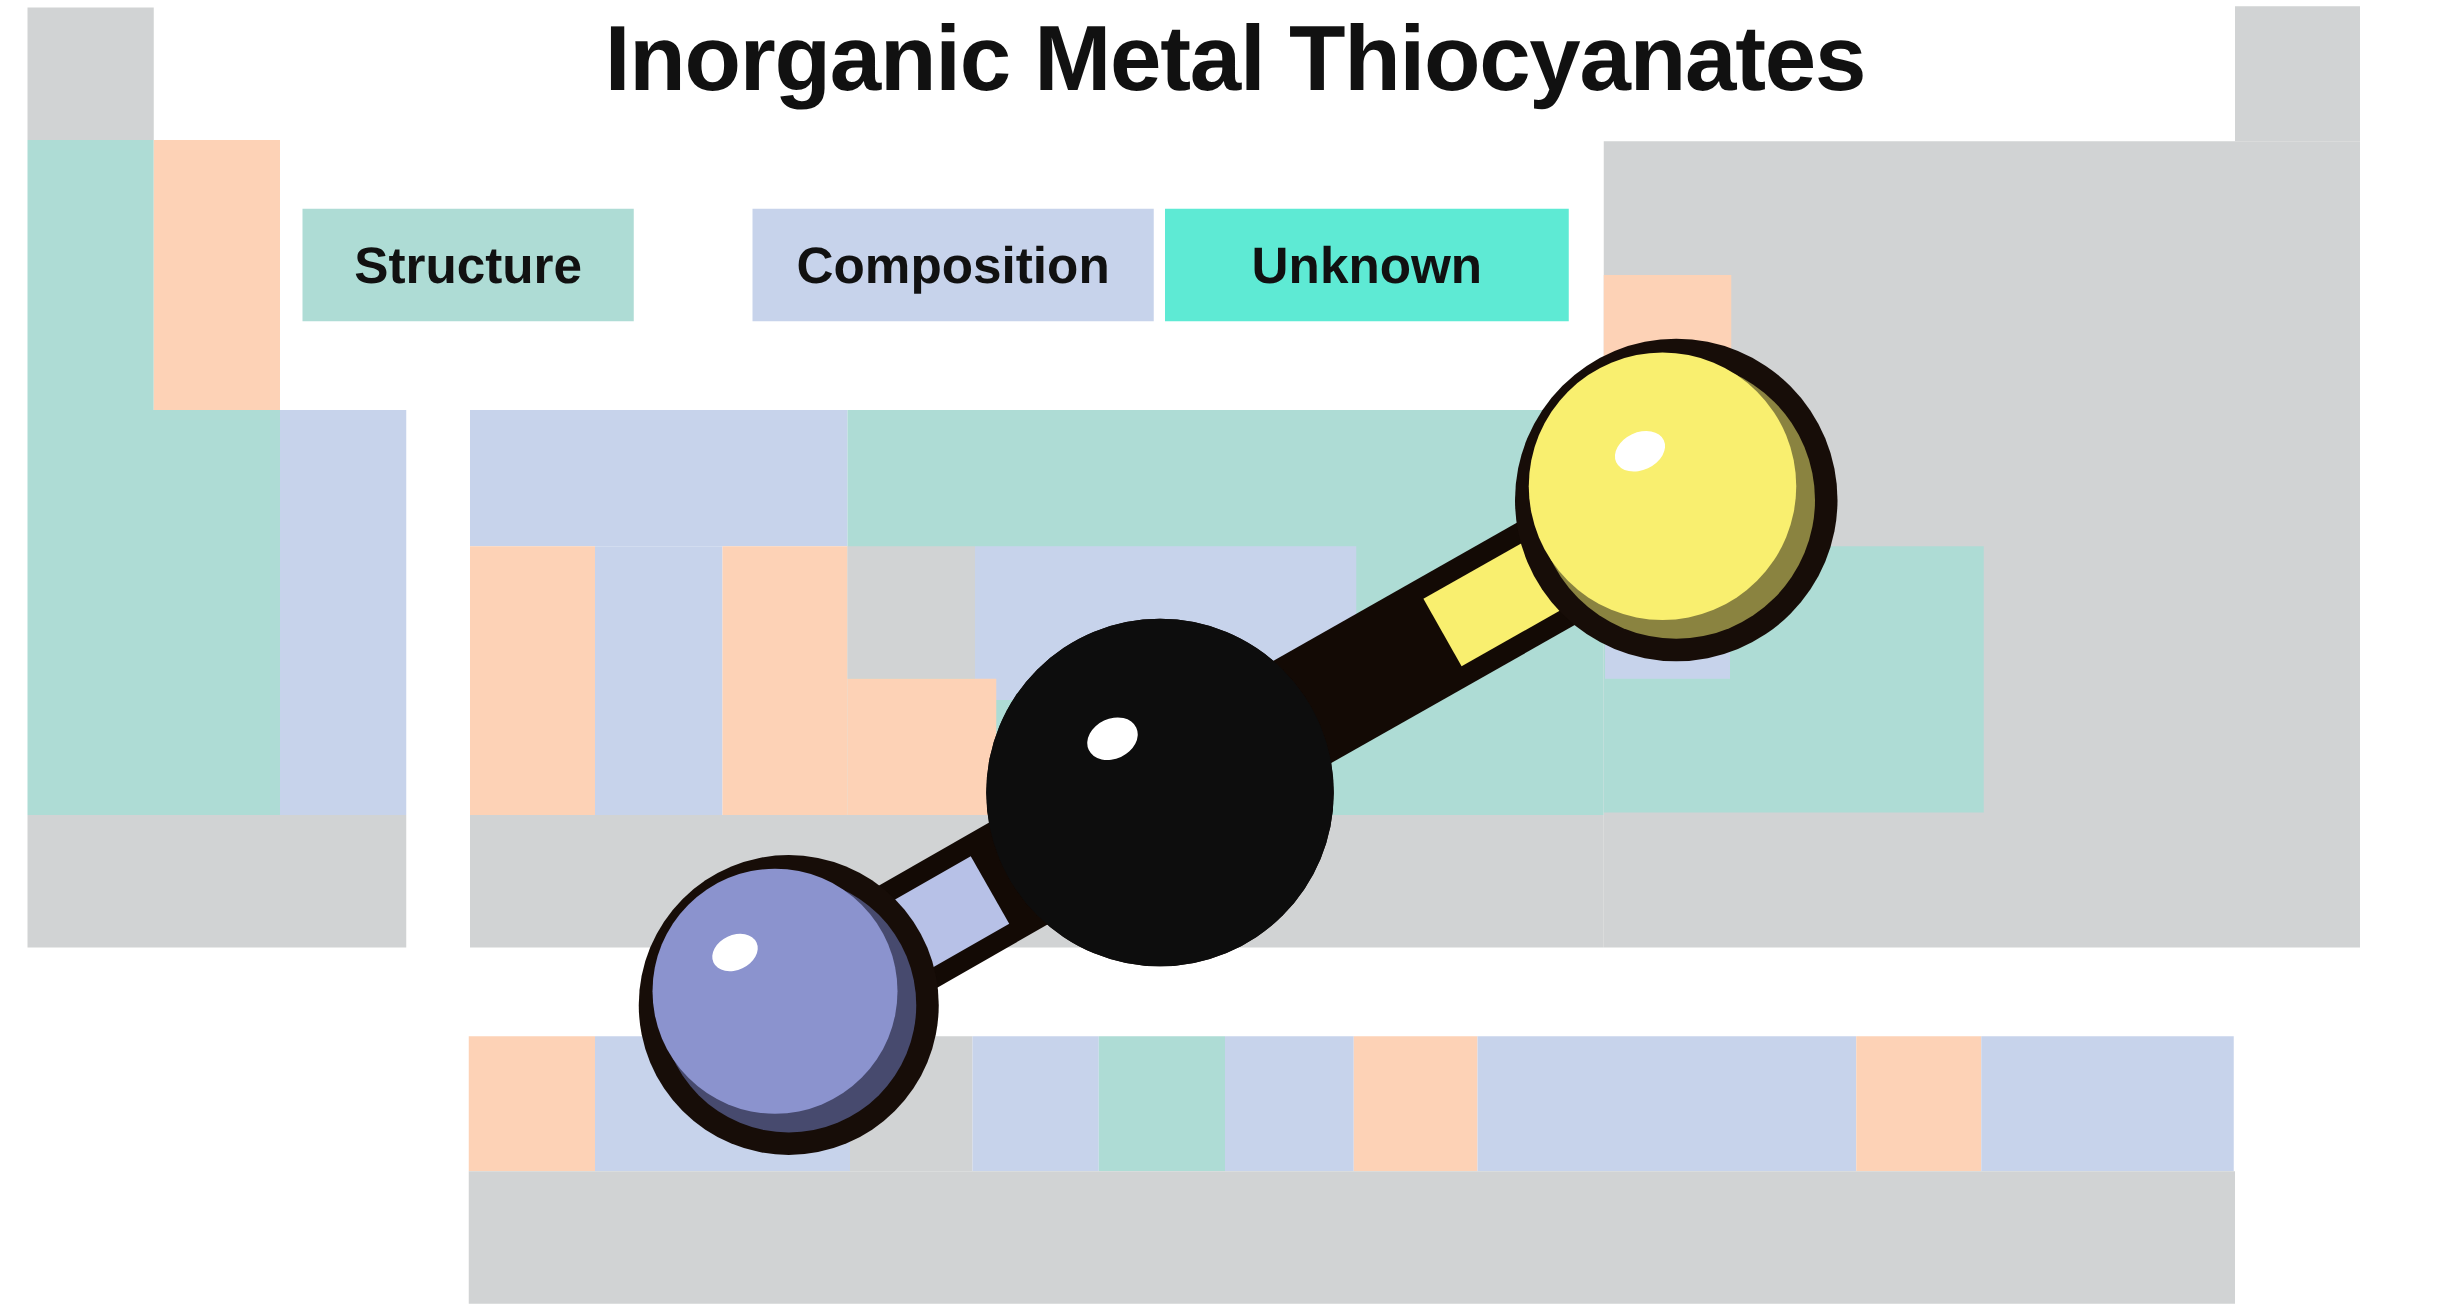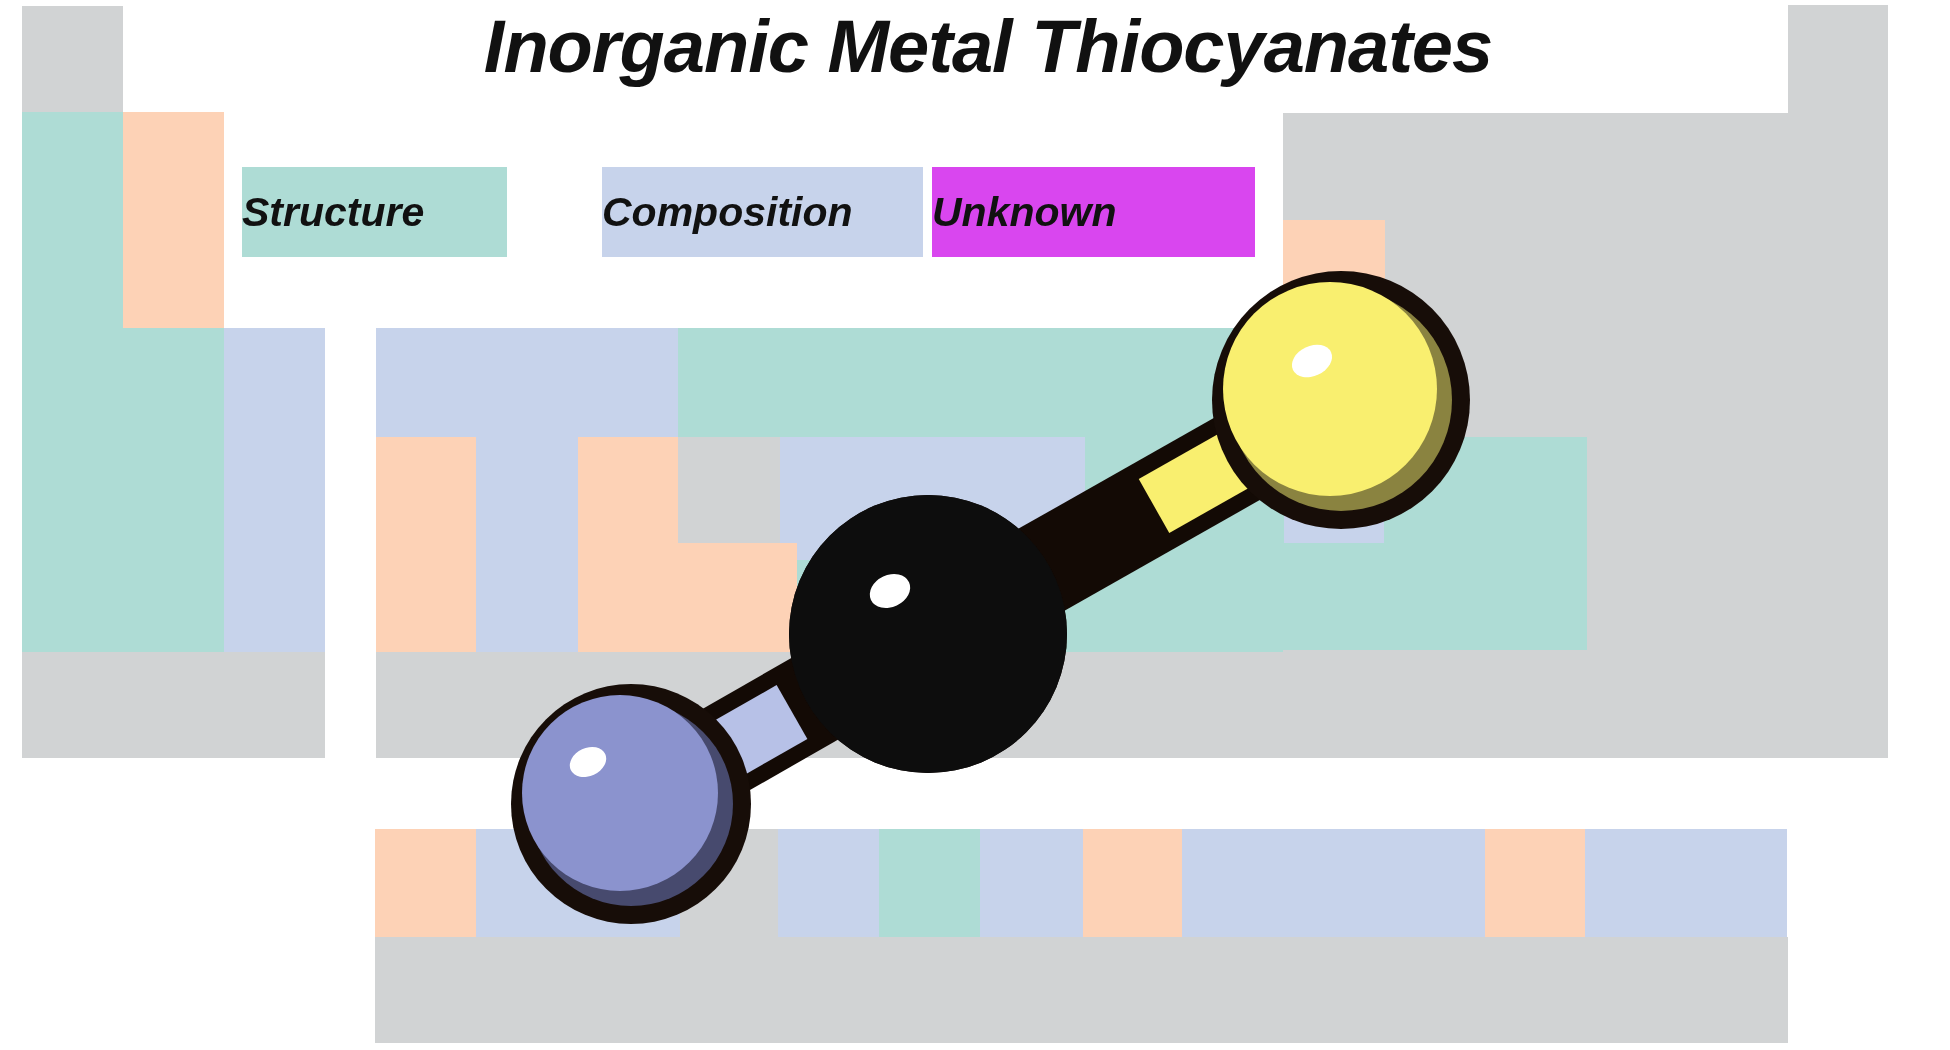--- a/index.html
+++ b/index.html
@@ -1,29 +1,29 @@
 <!DOCTYPE html>
 <html><head>
 <meta charset="utf-8">
 <style>
   html,body{margin:0;padding:0;}
   body{
     width:1950px;height:1050px;background:#ffffff;overflow:hidden;position:relative;
     font-family:"Liberation Sans", sans-serif;
   }
-  #canvas{position:absolute;left:0;top:0;width:1950px;height:1050px;font-style:italic;}
+  #canvas{position:absolute;left:0;top:0;width:1950px;height:1050px;}
   #table-layer{position:absolute;left:0;top:0;width:1950px;height:1050px;}
   .pblock{position:absolute;}
   #title{
     position:absolute;left:26px;top:4px;width:1924px;
     text-align:center;font-size:74px;font-weight:700;letter-spacing:-1px;color:#111111;
   }
   #legend{position:absolute;left:0;top:0;width:1950px;height:0;}
   .legend-box{
-    position:absolute;top:167px;height:90px;display:flex;align-items:center;
+    position:absolute;top:167px;height:90px;display:flex;align-items:center;justify-content:center;
     font-size:41px;font-weight:700;color:#111111;
   }
   #mol-svg{position:absolute;left:0;top:0;pointer-events:none;}
 </style>
 </head>
 <body>
 
 <div id="canvas">
 
   <div id="table-layer">
@@ -62,21 +62,21 @@
 
   <div id="title">Inorganic Metal Thiocyanates</div>
 
   <div id="legend">
       <div class="legend-box" style="left: 242px; width: 265px; background: rgb(174, 220, 213);">
         <span>Structure</span>
       </div>
       <div class="legend-box" style="left: 586px; width: 321px; background: rgb(199, 211, 235); margin-left: 16px;">
         <span>Composition</span>
       </div>
-      <div class="legend-box" style="left: 932px; width: 323px; background: #d946ef;">
+      <div class="legend-box" style="left: 932px; width: 323px; background: #5eead4;">
         <span>Unknown</span>
       </div>
     </div>
 
   <svg id="mol-svg" width="1950" height="1050" viewBox="0 0 1950 1050">
       <line x1="928" y1="634" x2="1341" y2="400" stroke="#130a05" stroke-width="94"></line>
       <line x1="928" y1="634" x2="631" y2="804" stroke="#130a05" stroke-width="94"></line>
       <line x1="1237" y1="459" x2="1154" y2="506" stroke="#f9ef6f" stroke-width="62"></line>
       <line x1="722" y1="752" x2="792" y2="712" stroke="#b7c1e7" stroke-width="62"></line>
       <g>

